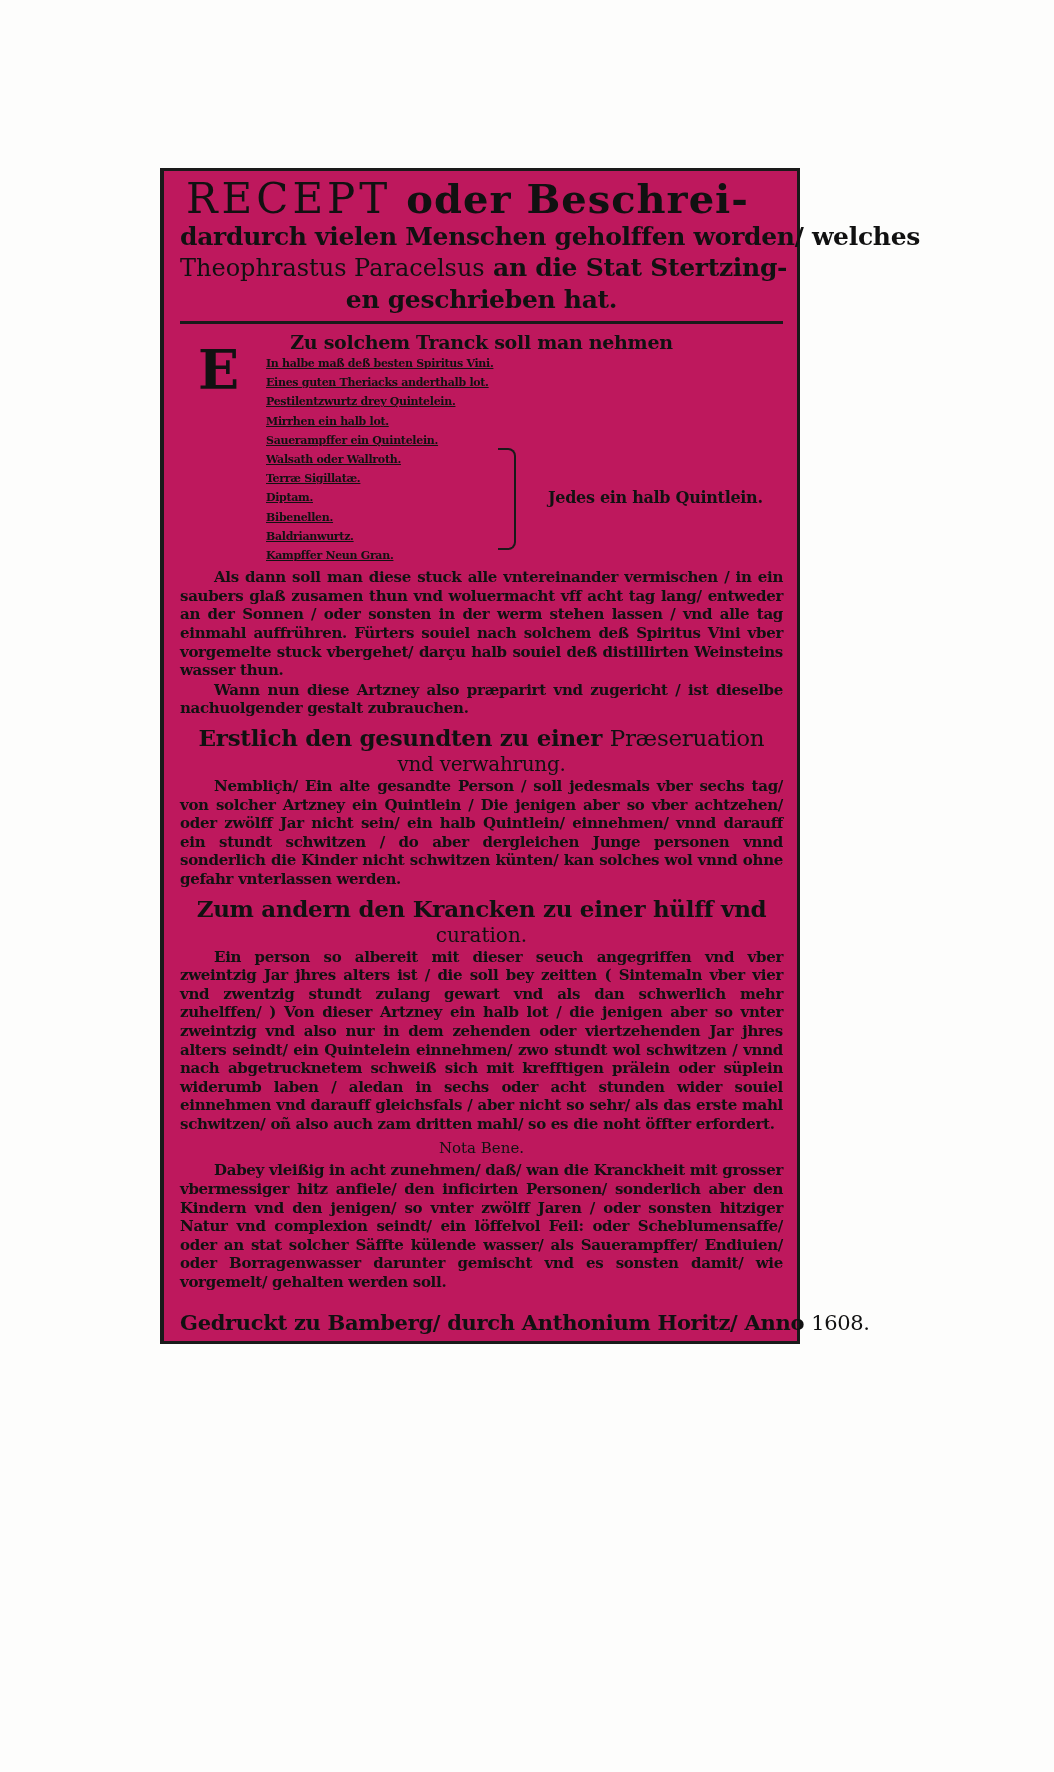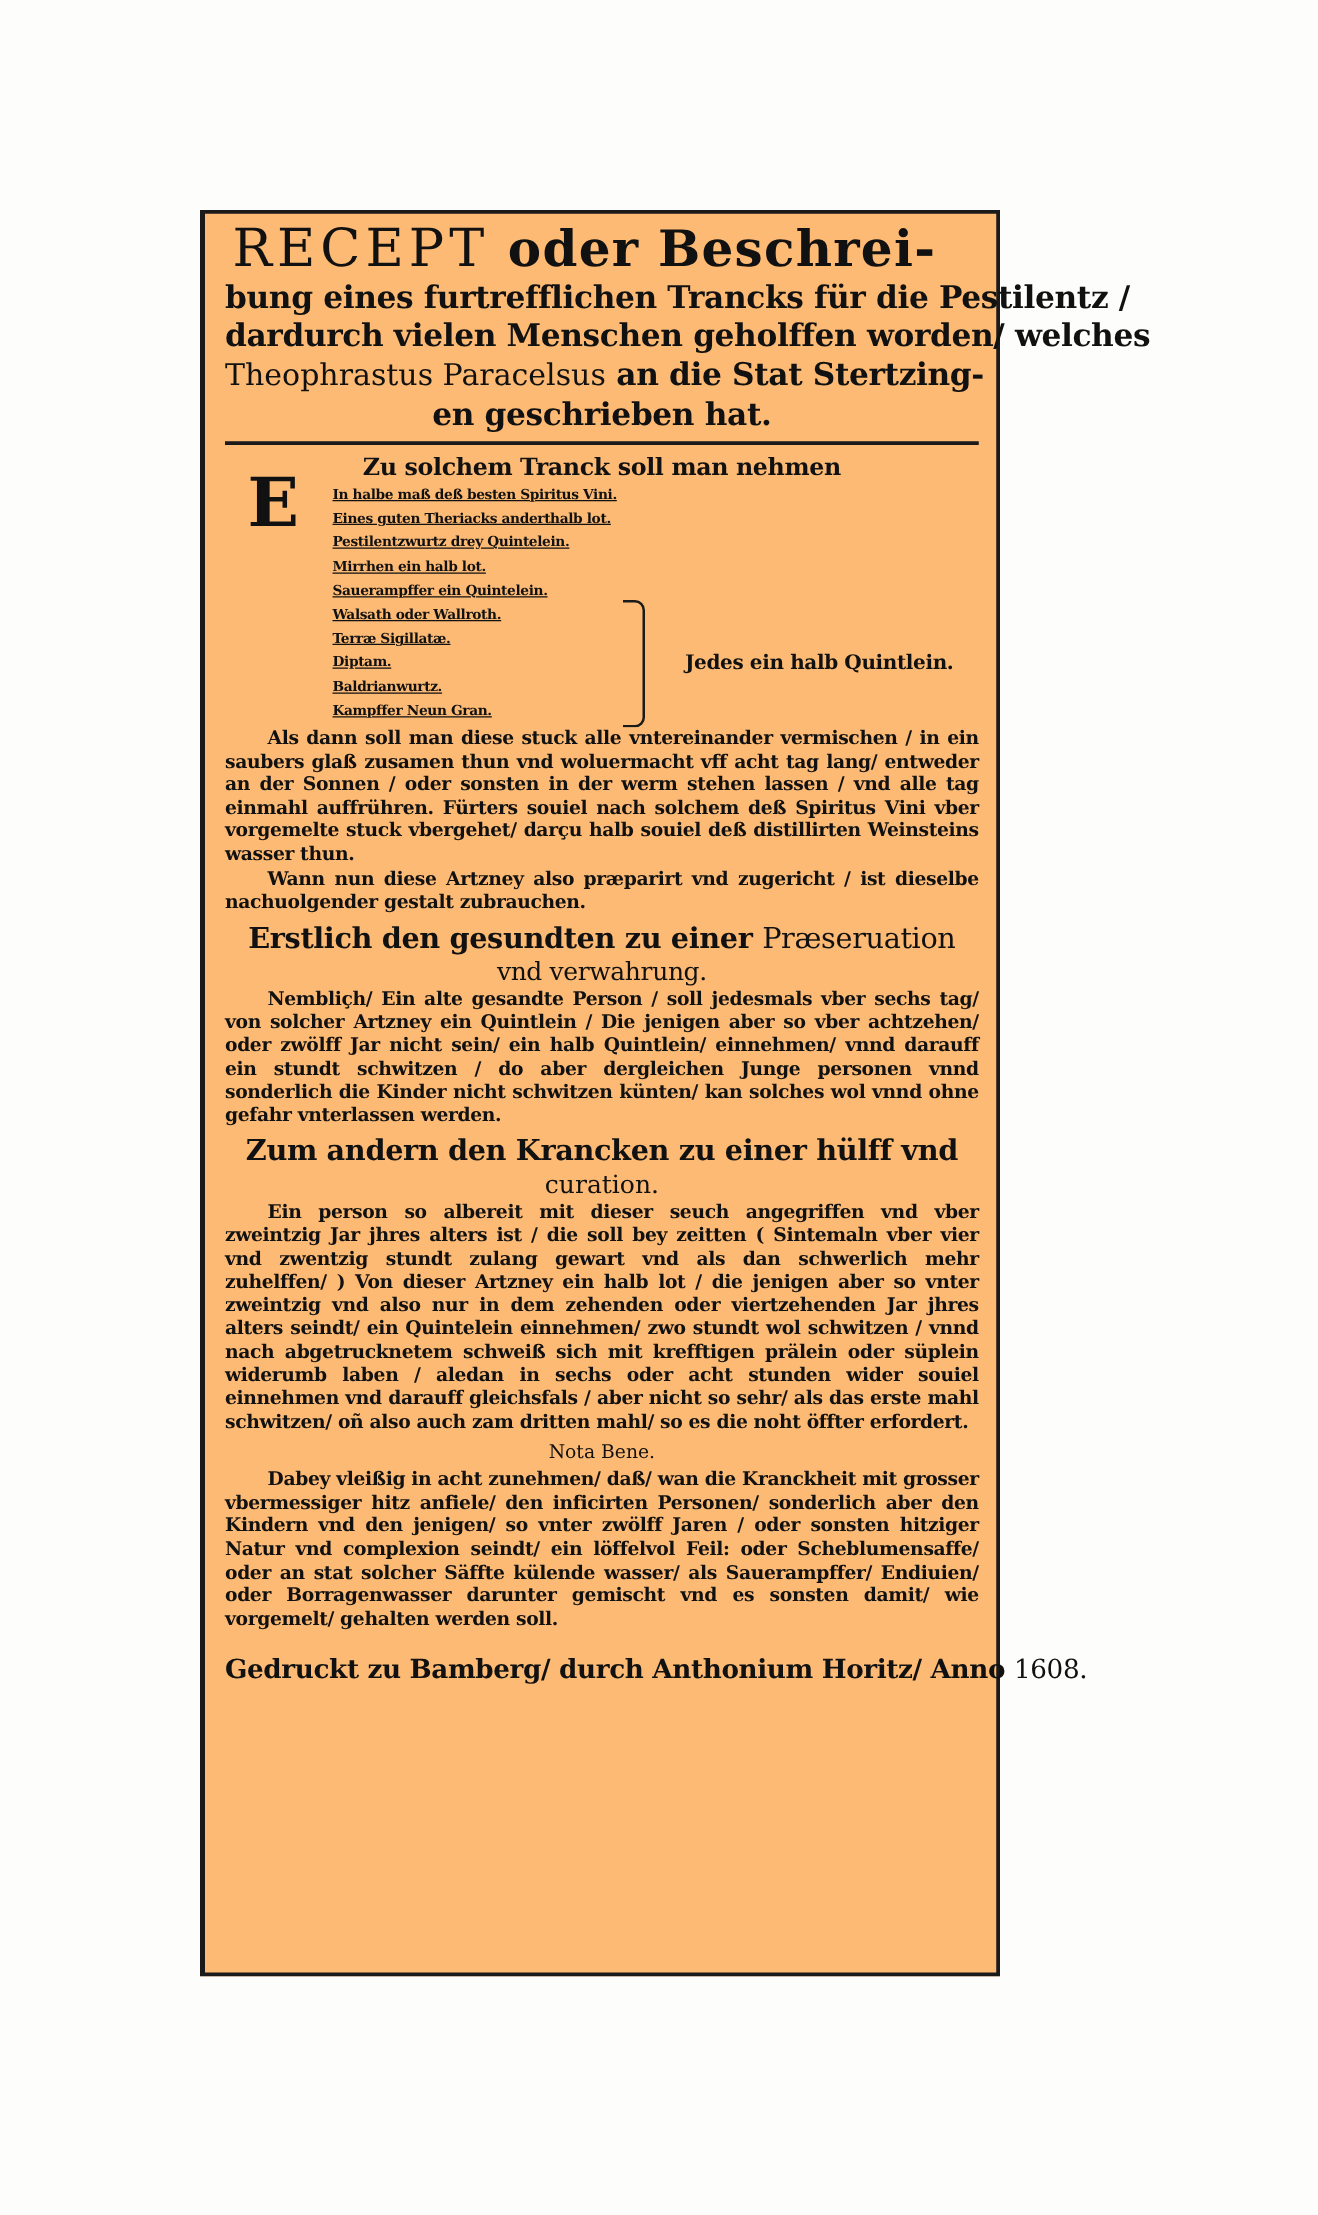--- a/index.html
+++ b/index.html
@@ -21,28 +21,28 @@
     width: 1054px;
     height: 1772px;
     background: #fdfdfc;
   }
   
   .sheet {
     position: absolute;
     left: 160px;
     top: 168px;
     width: 640px;
-    height: 1413px;
+    height: 1176px;
     border-left: 4px solid #1a1a1a;
     border-right: 3px solid #1a1a1a;
     border-top: 3px solid #1a1a1a;
     border-bottom: 3px solid #1a1a1a;
     box-sizing: border-box;
     padding: 6px 14px 8px 16px;
-    background: #fdba74;
+    background: #be185d;
   }
   .blackletter {
     font-family: "DejaVu Serif", serif;
     font-weight: bold;
     font-style: normal;
     letter-spacing: -0.3px;
   }
   
   .title-block {
     text-align: center;
@@ -172,40 +172,40 @@
 </head>
 <body>
 
 <div class="page">
   <div class="sheet">
 
     <div class="title-block">
       <div class="title-line1 blackletter">
         <span class="roman">RECEPT</span><span class="fraktur"> oder Beschrei‐</span>
       </div>
-      <div class="title-line2 blackletter">bung eines furtrefflichen Trancks für die Pestilentz /</div>
       <div class="title-line3 blackletter">dardurch vielen Menschen geholffen worden/ welches</div>
       <div class="title-line4 blackletter">
         <span class="roman-name">Theophrastus Paracelsus</span><span> an die Stat Stertzing‐</span>
       </div>
       <div class="title-line5 blackletter">en geschrieben hat.</div>
     </div>
 
     <div class="recipe-wrap">
       <div class="heading-sm blackletter">Zu solchem Tranck soll man nehmen</div>
       <div class="dropcap blackletter">E</div>
       <ul class="ingredients">
         <li class="blackletter">In halbe maß deß besten Spiritus Vini.</li>
         <li class="blackletter">Eines guten Theriacks anderthalb lot.</li>
         <li class="blackletter">Pestilentzwurtz drey Quintelein.</li>
         <li class="blackletter">Mirrhen ein halb lot.</li>
         <li class="blackletter">Sauerampffer ein Quintelein.</li>
         <li class="blackletter">Walsath oder Wallroth.</li>
         <li class="blackletter">Terræ Sigillatæ.</li>
         <li class="blackletter">Diptam.</li>
+        <li class="blackletter">Bibenellen.</li>
         <li class="blackletter">Baldrianwurtz.</li>
         <li class="blackletter">Kampffer Neun Gran.</li>
       </ul>
       <div class="brace-col"></div>
       <div class="brace-label blackletter">Jedes ein halb Quintlein.</div>
     </div>
 
     <div class="spacer-xs"></div>
     <p class="para blackletter">Als dann soll man diese stuck alle vntereinander vermischen / in ein saubers glaß zusamen thun vnd woluermacht vff acht tag lang/ entweder an der Sonnen / oder sonsten in der werm stehen lassen / vnd alle tag einmahl auffrühren.    Fürters souiel nach solchem deß Spiritus Vini vber vorgemelte stuck vbergehet/ darçu halb souiel deß distillirten Weinsteins wasser thun.</p>
     <p class="para blackletter">Wann nun diese Artzney also præparirt vnd zugericht / ist dieselbe nachuolgender gestalt zubrauchen.</p>

